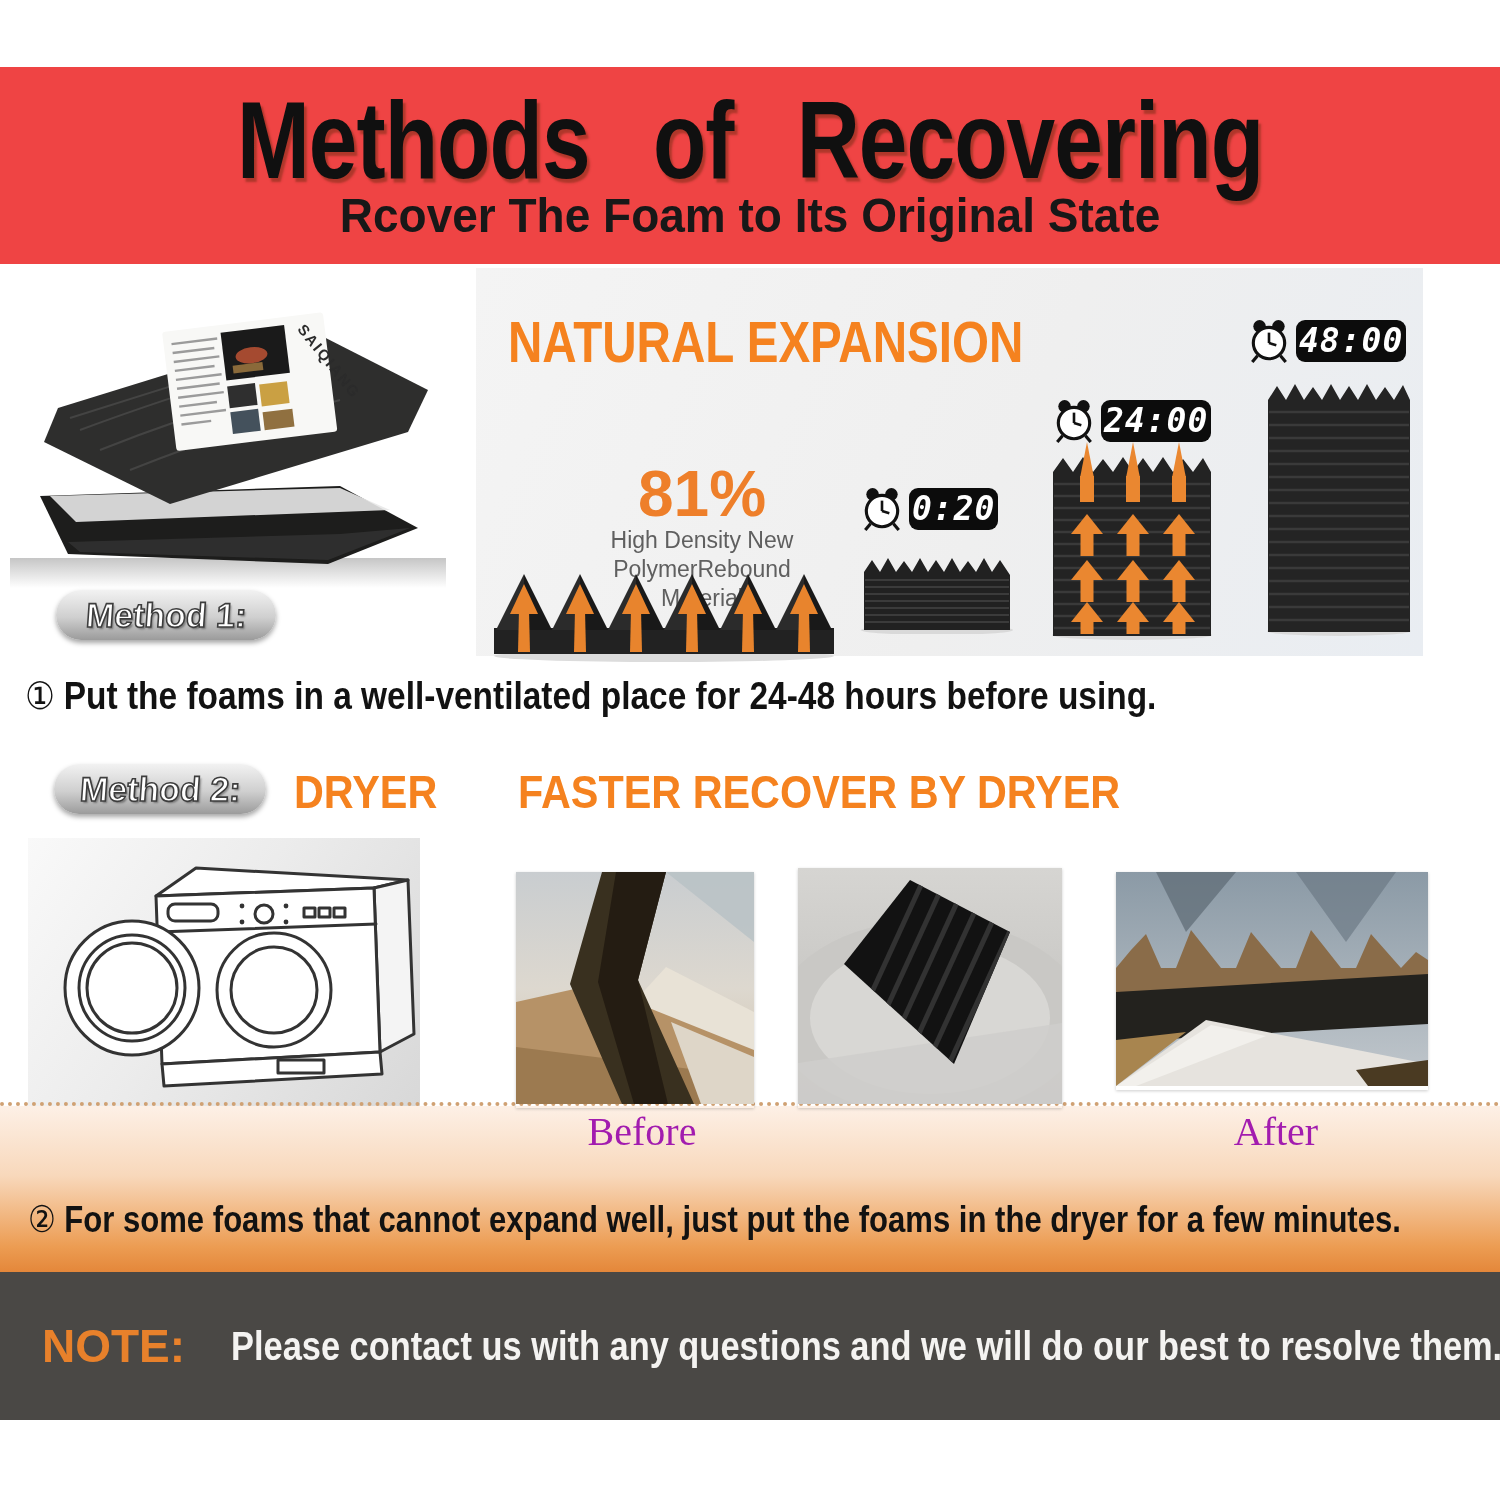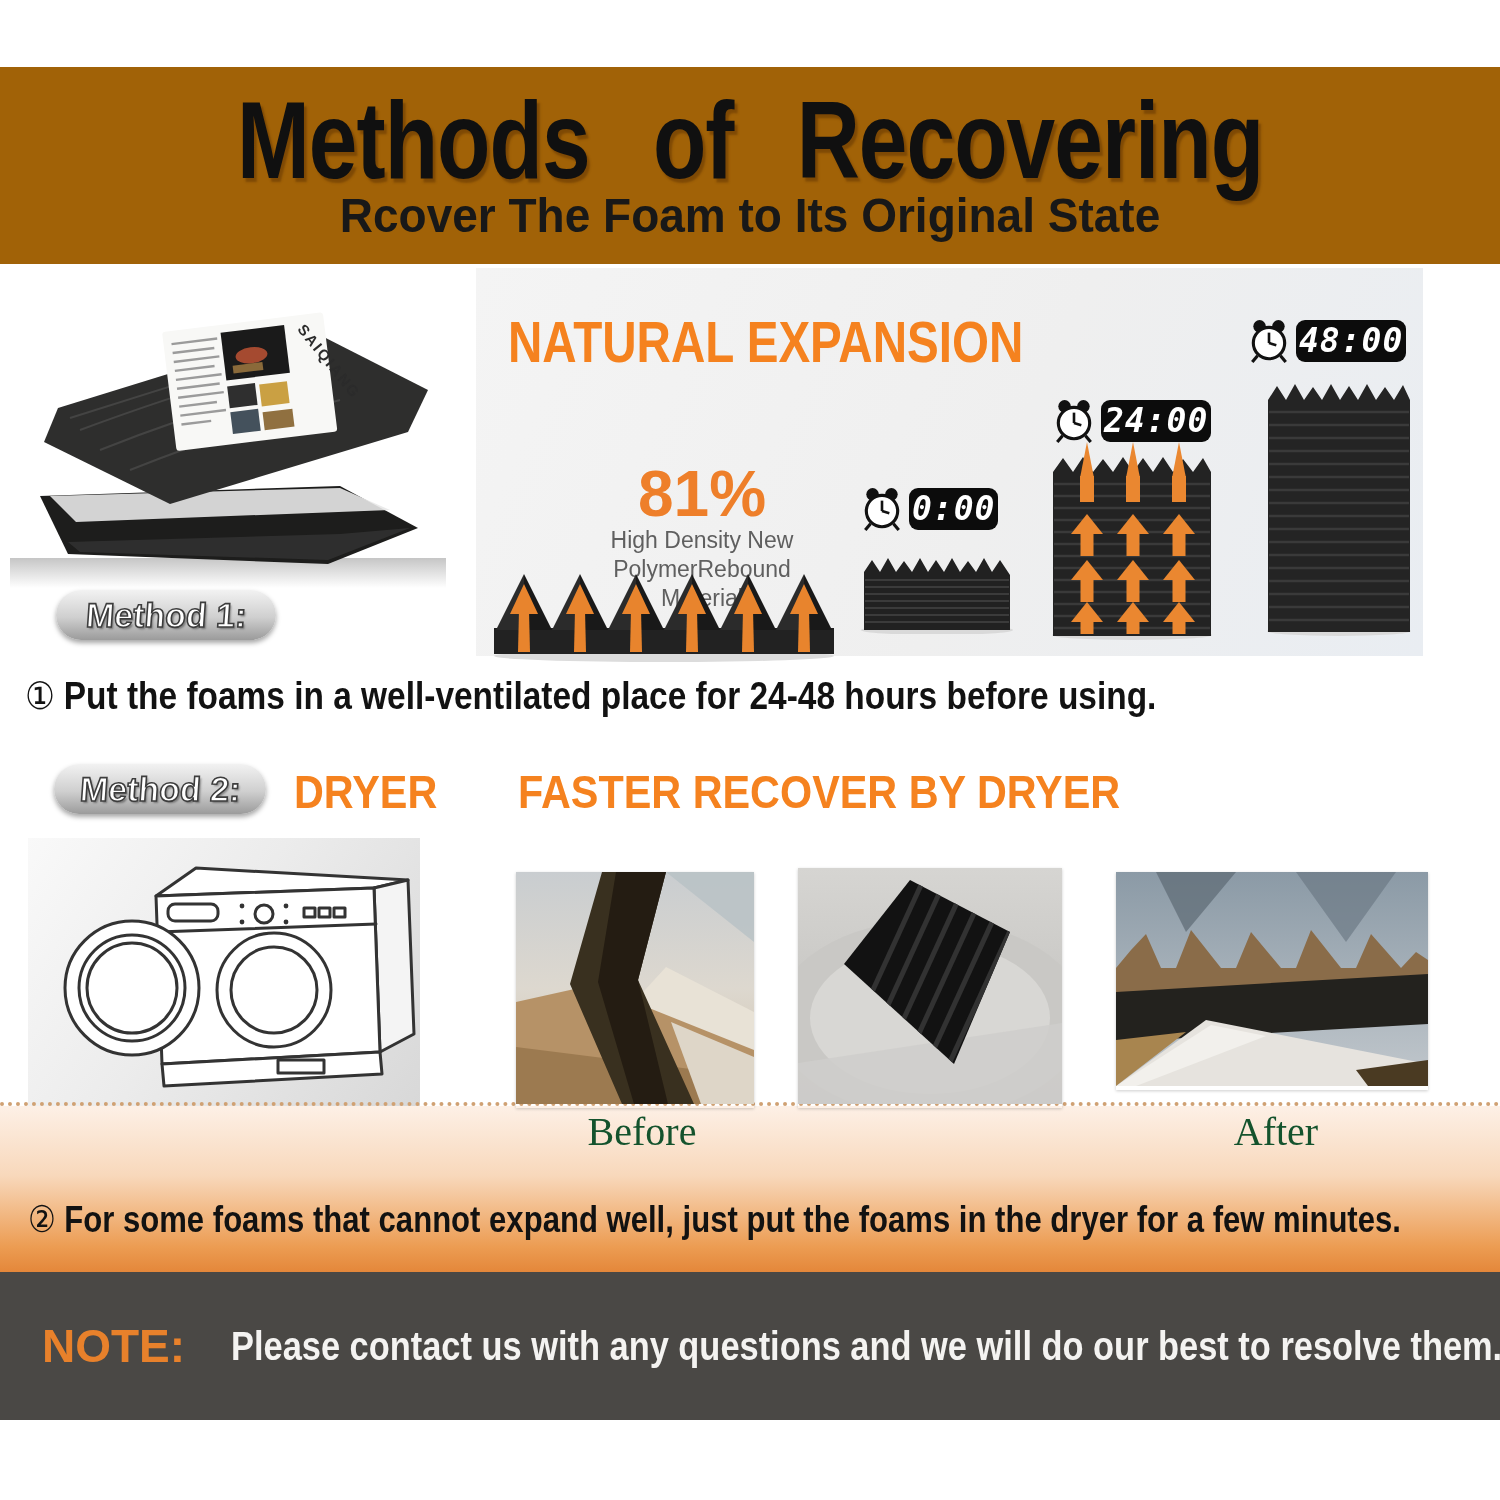--- a/index.html
+++ b/index.html
@@ -1,20 +1,20 @@
 <!DOCTYPE html>
 <html><head>
 <meta charset="utf-8">
 <style>
   html,body{margin:0;padding:0;background:#fff;}
   .page{position:relative;width:1500px;height:1500px;background:#ffffff;overflow:hidden;
         font-family:"Liberation Sans","DejaVu Sans",sans-serif;}
 
   
-  .header{position:absolute;left:0;top:67px;width:1500px;height:197px;background:#a16207;
+  .header{position:absolute;left:0;top:67px;width:1500px;height:197px;background:#ef4444;
           display:flex;flex-direction:column;align-items:center;justify-content:center;gap:6px;}
   .title{font-size:92px;font-weight:bold;color:#101010;letter-spacing:-1px;word-spacing:42px;
          transform:scale(.95,1.18);white-space:nowrap;line-height:1;
          text-shadow:3px 4px 2px rgba(70,35,0,.38);}
   .subtitle{font-size:46px;font-weight:bold;color:#181818;white-space:nowrap;line-height:1;
             transform:scaleY(1.05);}
 
   
   .method-pill{position:absolute;height:50px;border-radius:26px;
                background:linear-gradient(180deg,#f2f2f2 0%,#cfcfcf 55%,#9b9b9b 100%);
@@ -47,21 +47,21 @@
   .orange-head{position:absolute;font-size:47px;font-weight:bold;color:#F5821F;white-space:nowrap;
                transform:scaleX(.88);transform-origin:left top;}
 
   
   .washer-box{position:absolute;left:28px;top:838px;width:392px;height:268px;
               background:linear-gradient(125deg,#f9f9f9 0%,#ececec 45%,#d8d8d8 100%);}
 
   
   .photo{position:absolute;z-index:2;box-shadow:0 1px 3px rgba(0,0,0,.2);}
   .caption{position:absolute;z-index:3;top:1108px;transform:translateX(-50%);
-           font-family:"Liberation Serif","DejaVu Serif",serif;font-size:40px;color:#14532d;white-space:nowrap;}
+           font-family:"Liberation Serif","DejaVu Serif",serif;font-size:40px;color:#a21caf;white-space:nowrap;}
 
   
   .dotline{position:absolute;left:0;top:1102px;width:1500px;height:0;z-index:1;
            border-top:4px dotted #d0a173;}
   .gradient{position:absolute;left:0;top:1106px;width:1500px;height:166px;z-index:0;
             background:linear-gradient(180deg,#fdf0e6 0%,#f8d8bb 42%,#ec9c52 85%,#e4873a 100%);}
   .footer{position:absolute;left:0;top:1272px;width:1500px;height:148px;background:#4A4845;z-index:4;
           display:flex;align-items:center;gap:46px;padding-left:42px;box-sizing:border-box;}
   .note-label{font-size:46px;font-weight:bold;color:#E8812B;white-space:nowrap;}
   .note-text{font-size:40px;font-weight:bold;color:#f4f3f1;white-space:nowrap;
@@ -169,21 +169,21 @@
     <div class="timer" style="left:386px;top:218px;">
       <svg width="40" height="46" viewBox="0 0 38 44">
         <circle cx="10" cy="8" r="6" fill="#111"></circle>
           <circle cx="28" cy="8" r="6" fill="#111"></circle>
         <circle cx="19" cy="24" r="15" fill="#fff" stroke="#111" stroke-width="3"></circle>
         <line x1="19" y1="24" x2="19" y2="14" stroke="#111" stroke-width="2.5"></line>
         <line x1="19" y1="24" x2="26" y2="26" stroke="#111" stroke-width="2.5"></line>
         <line x1="8" y1="36" x2="3" y2="42" stroke="#111" stroke-width="3"></line>
         <line x1="30" y1="36" x2="35" y2="42" stroke="#111" stroke-width="3"></line>
       </svg>
-      <div class="lcd">0:00</div>
+      <div class="lcd">0:20</div>
     </div>
 
     <svg class="stack" style="left:382px;top:278px;" width="158" height="88" viewBox="0 0 158 88">
       <ellipse cx="79" cy="84" rx="76" ry="5" fill="#d9d9d9"></ellipse>
       <path d="M6,84 L6,26 L14,14 L22,26 L30,12 L38,26 L46,15 L54,26 L62,12 L70,26 L78,14 L86,26 L94,12 L102,26 L110,15 L118,26 L126,12 L134,26 L142,14 L150,26 L152,29 L152,84 Z" fill="#212121"></path>
       <g stroke="#3b3b3b" stroke-width="2">
         <line x1="7" y1="34" x2="151" y2="34"></line>
           <line x1="7" y1="41" x2="151" y2="41"></line>
         <line x1="7" y1="48" x2="151" y2="48"></line>
           <line x1="7" y1="55" x2="151" y2="55"></line>

